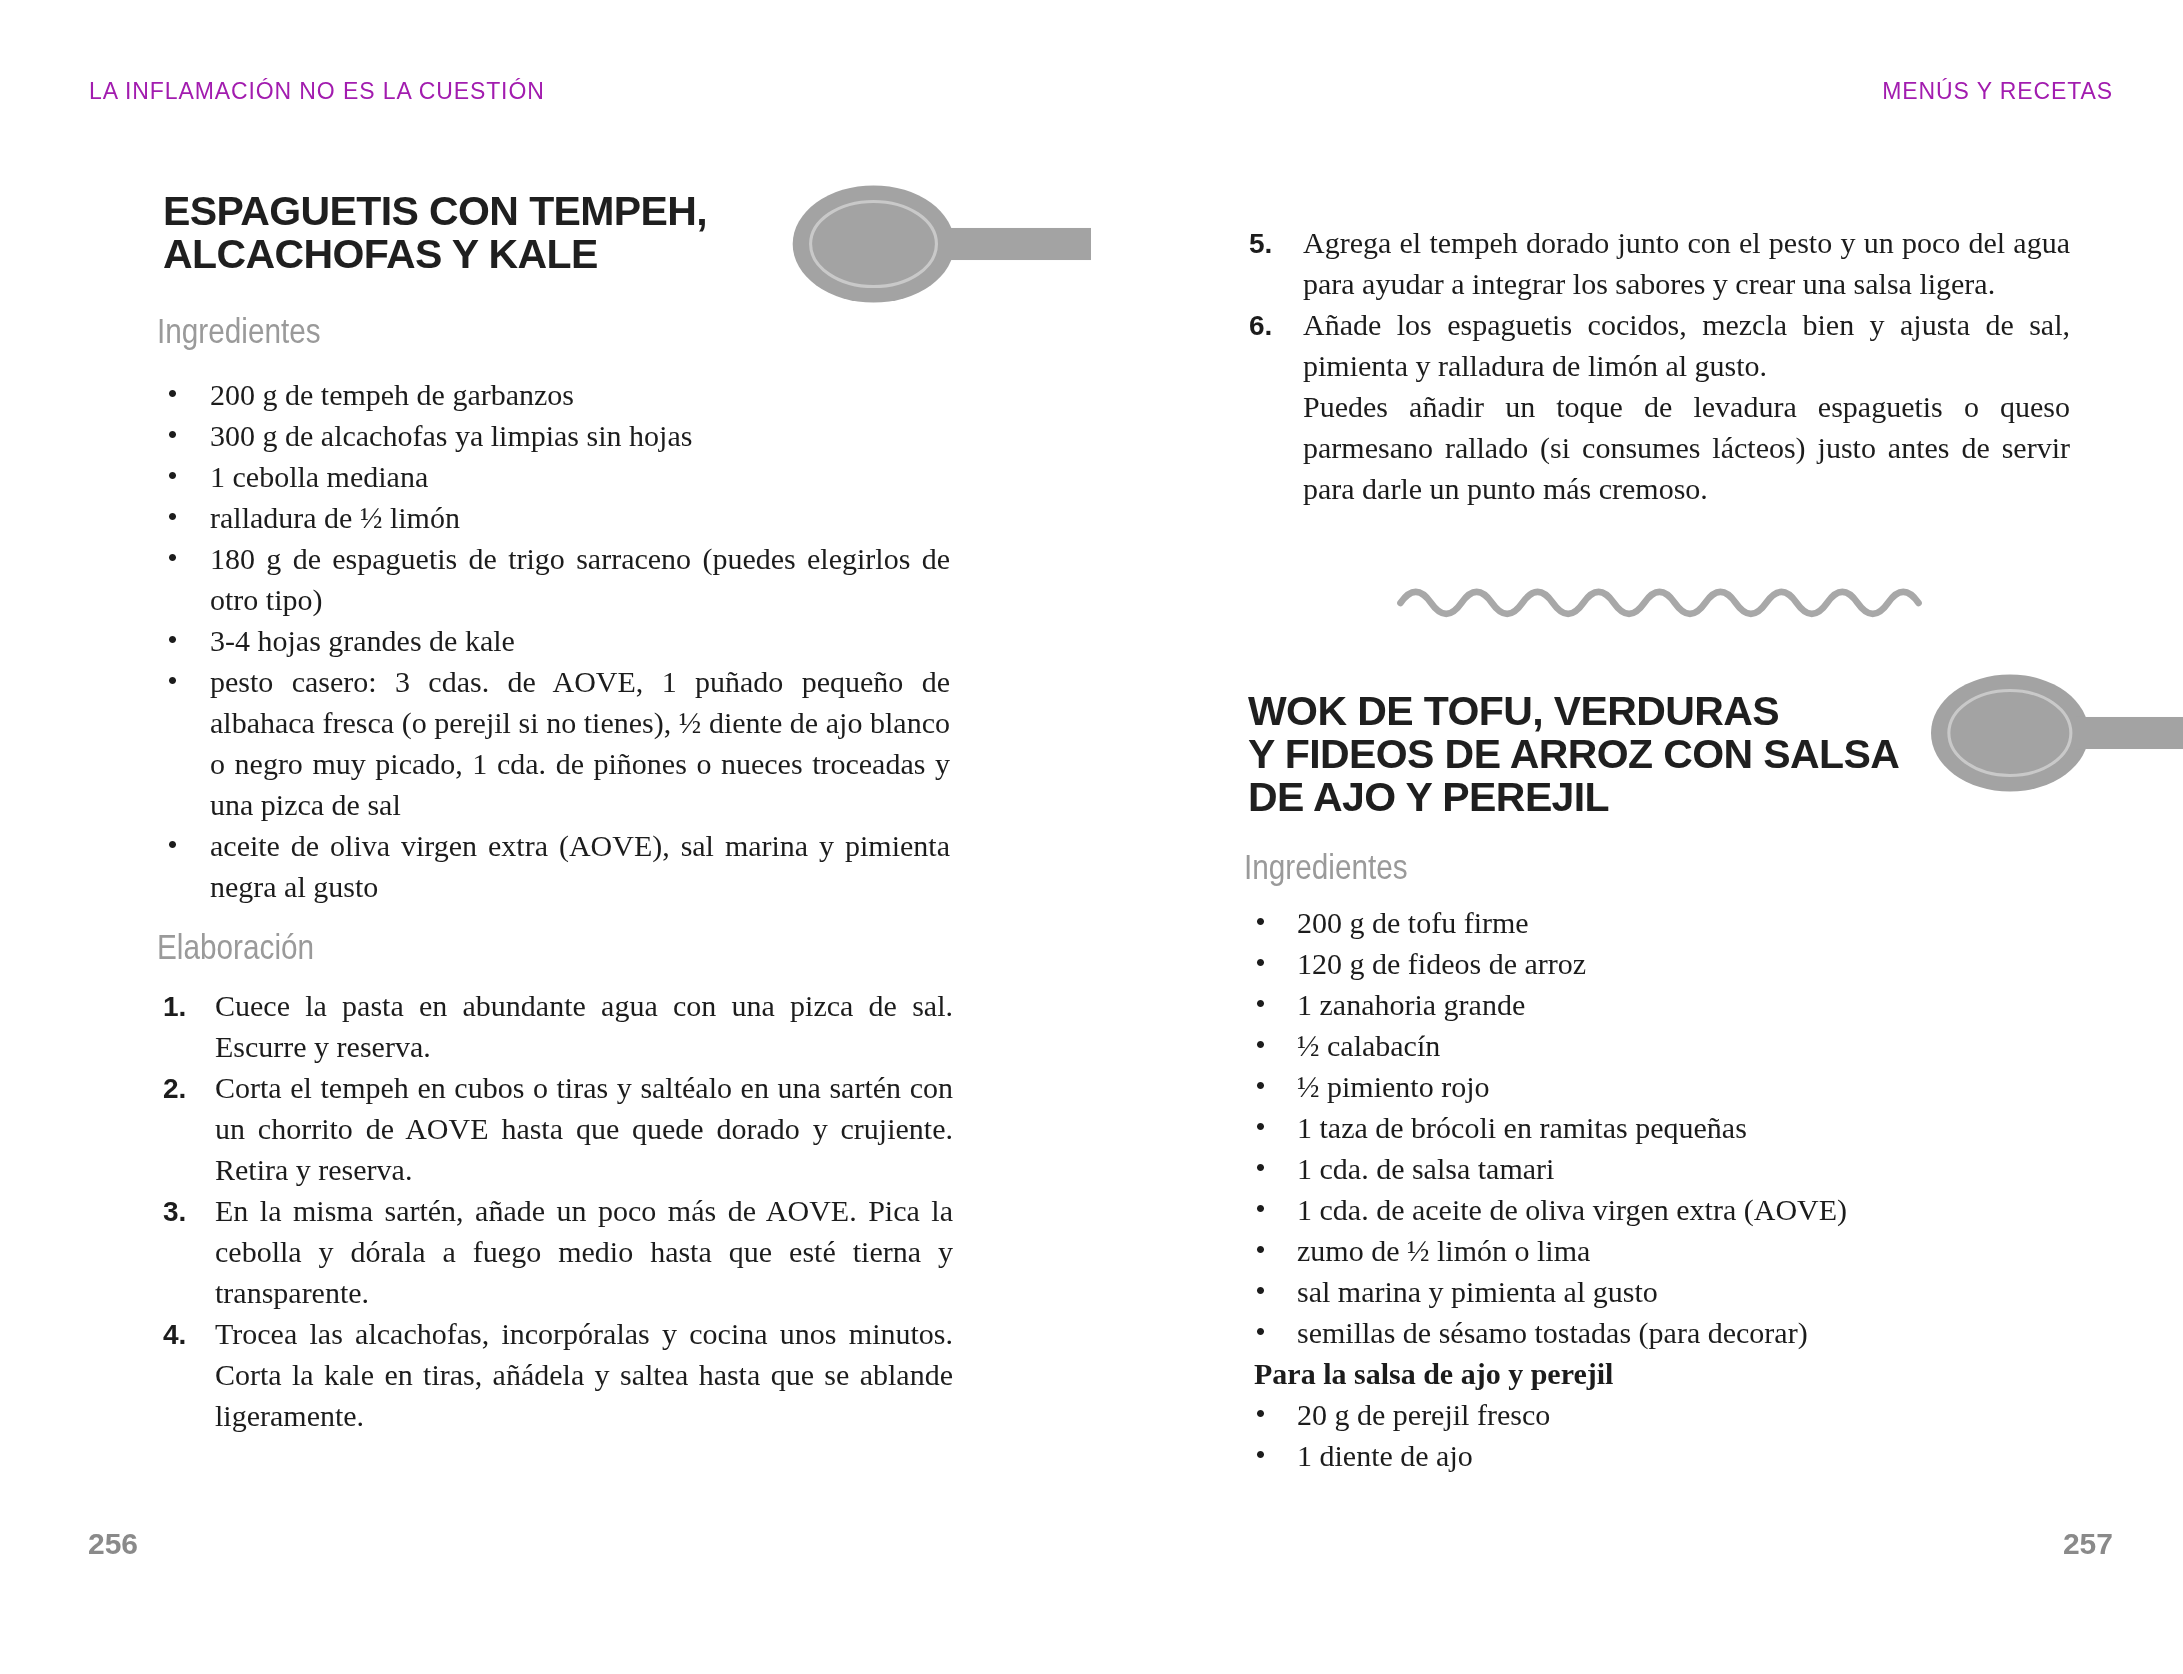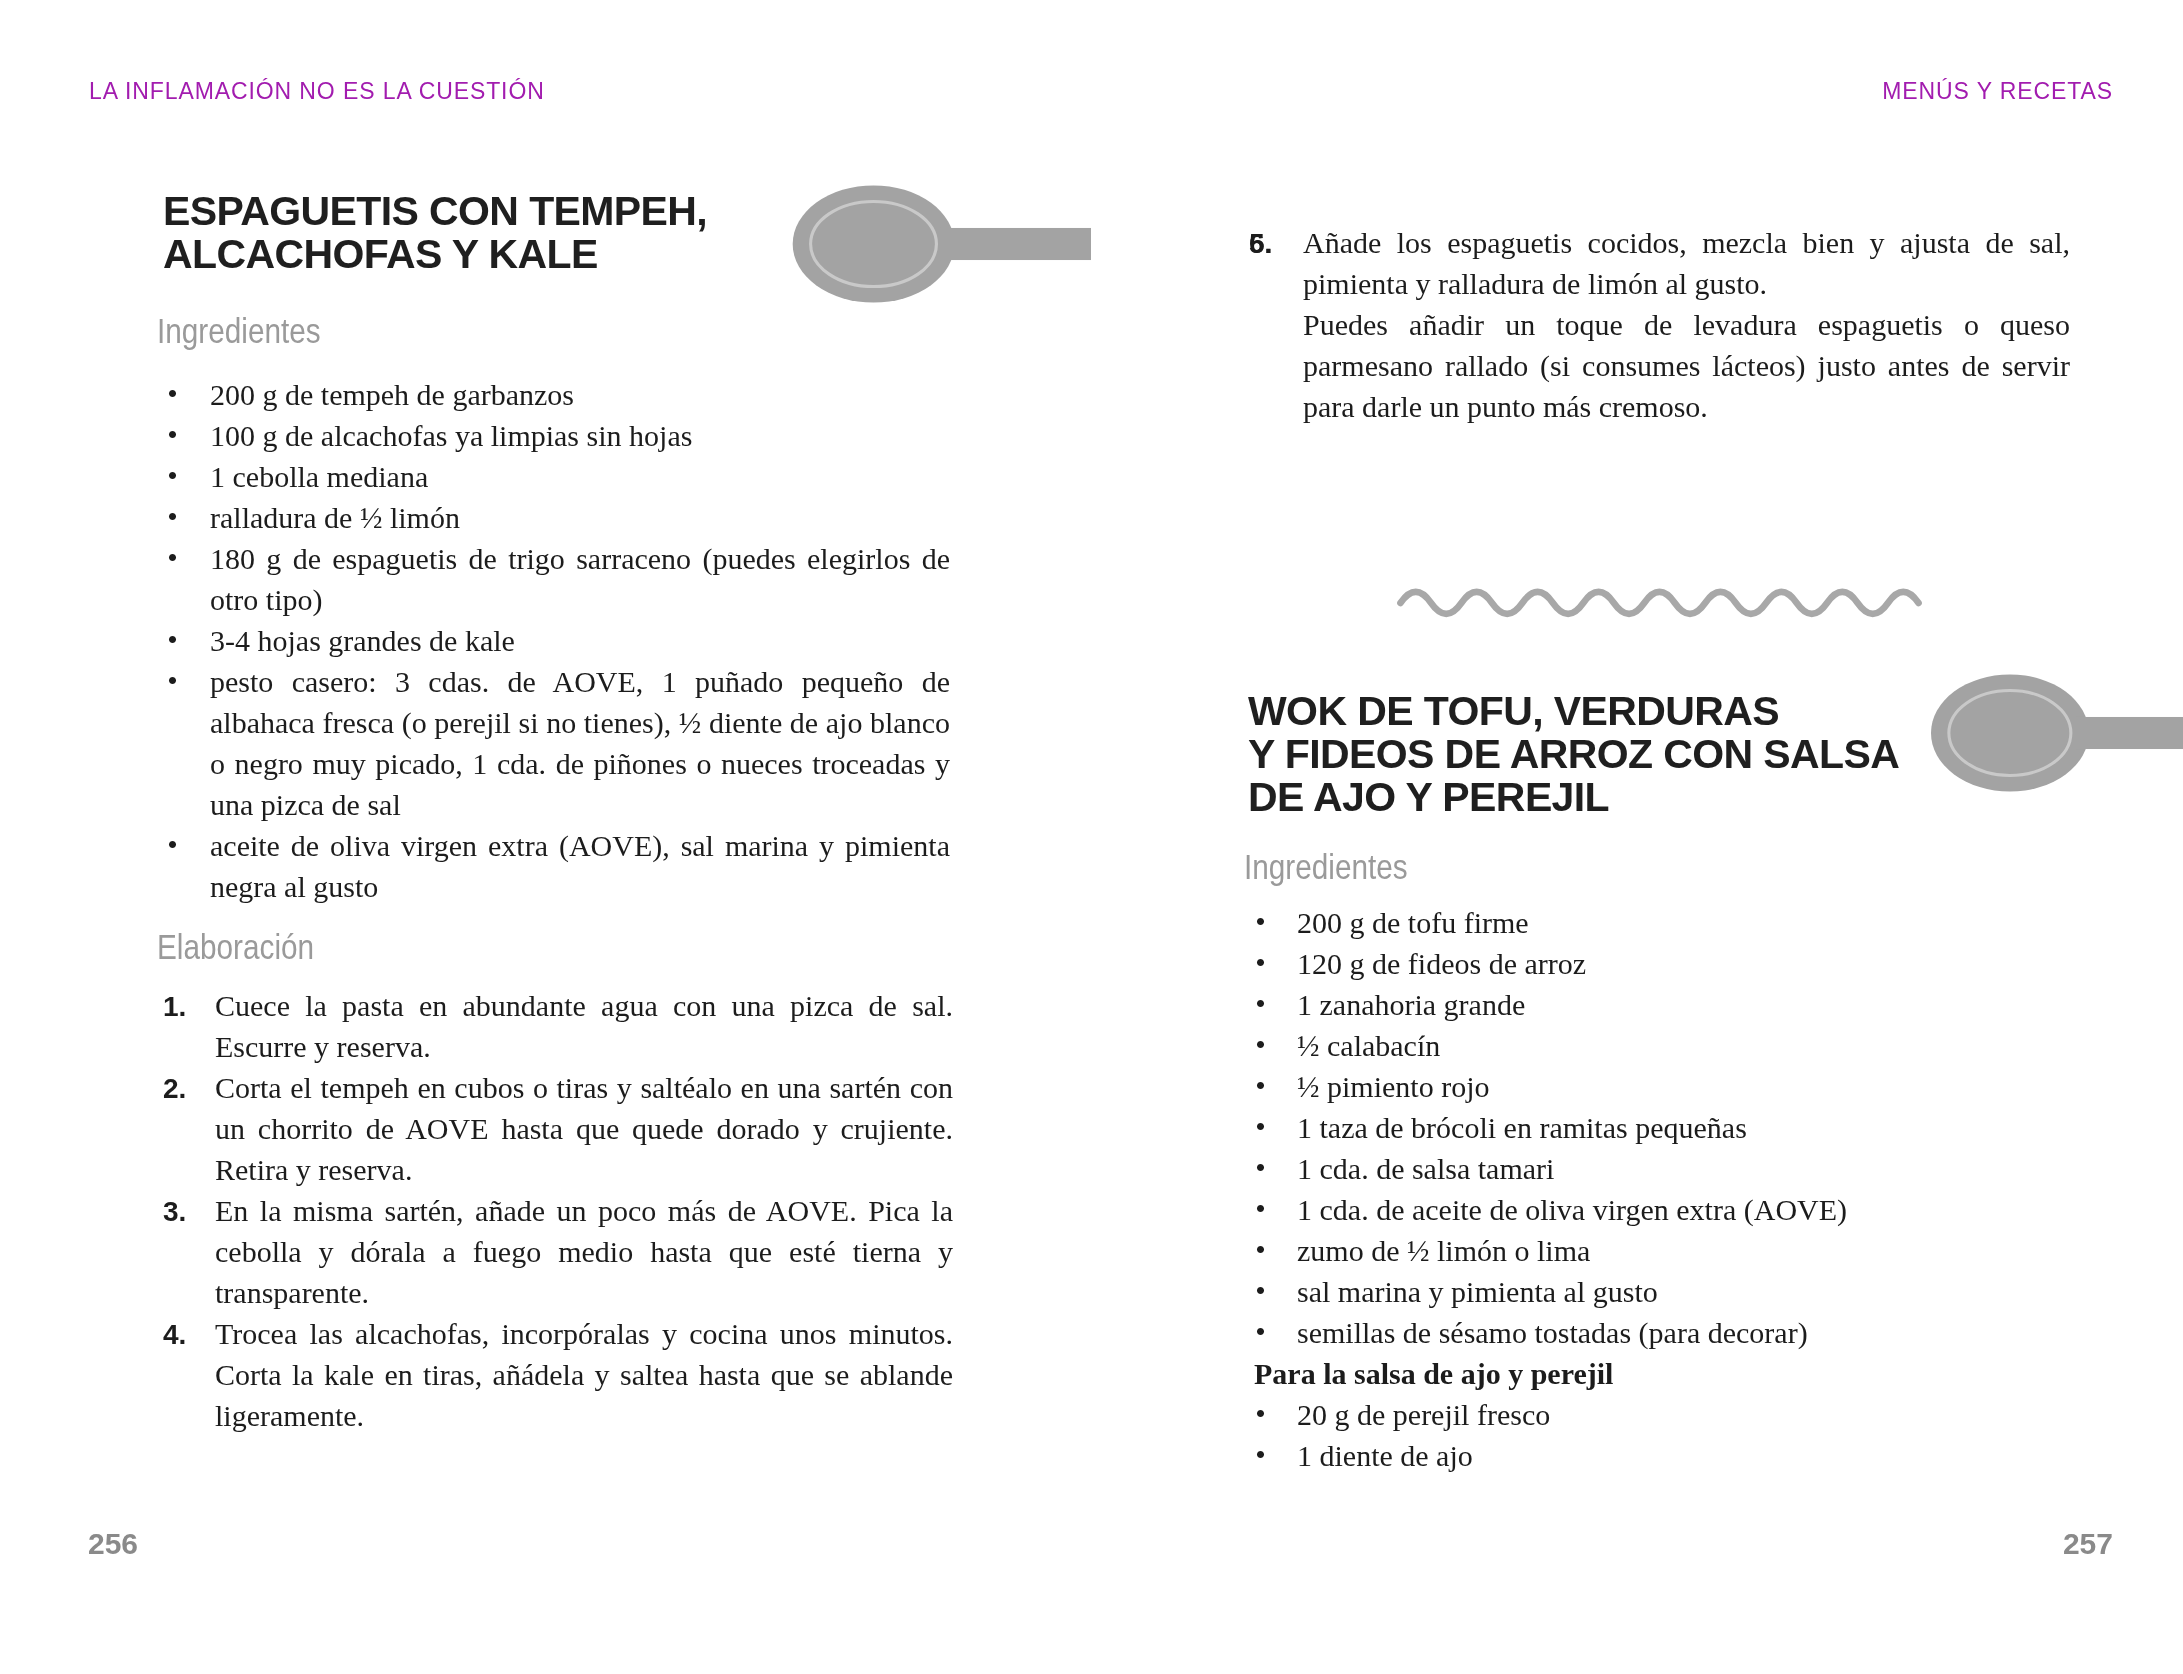--- a/index.html
+++ b/index.html
@@ -88,21 +88,21 @@
     <div class="flow" style="left:166px;top:374px;width:784px;">
       <ul class="ing-list">
 
           <li>
             <span class="blt">•</span>
             <span>200 g de tempeh de garbanzos</span>
           </li>
 
           <li>
             <span class="blt">•</span>
-            <span>100 g de alcachofas ya limpias sin hojas</span>
+            <span>300 g de alcachofas ya limpias sin hojas</span>
           </li>
 
           <li>
             <span class="blt">•</span>
             <span>1 cebolla mediana</span>
           </li>
 
           <li>
             <span class="blt">•</span>
             <span>ralladura de ½ limón</span>
@@ -162,20 +162,21 @@
 
   <div class="page right" style="left:1091px;">
 
     <div class="running head-right">MENÚS Y RECETAS</div>
 
     <div class="flow" style="left:158px;top:222px;width:821px;">
       <ol class="steps r-steps">
 
           <li>
             <span class="snum">5.</span>
+            <span>Agrega el tempeh dorado junto con el pesto y un poco del agua para ayudar a integrar los sabores y crear una salsa ligera.</span>
           </li>
 
           <li>
             <span class="snum">6.</span>
             <span>Añade los espaguetis cocidos, mezcla bien y ajusta de sal, pimienta y ralladura de limón al gusto.</span>
           </li>
         </ol>
       <div class="note">Puedes añadir un toque de levadura espaguetis o queso parmesano rallado (si consumes lácteos) justo antes de servir para darle un punto más cremoso.</div>
     </div>
 

